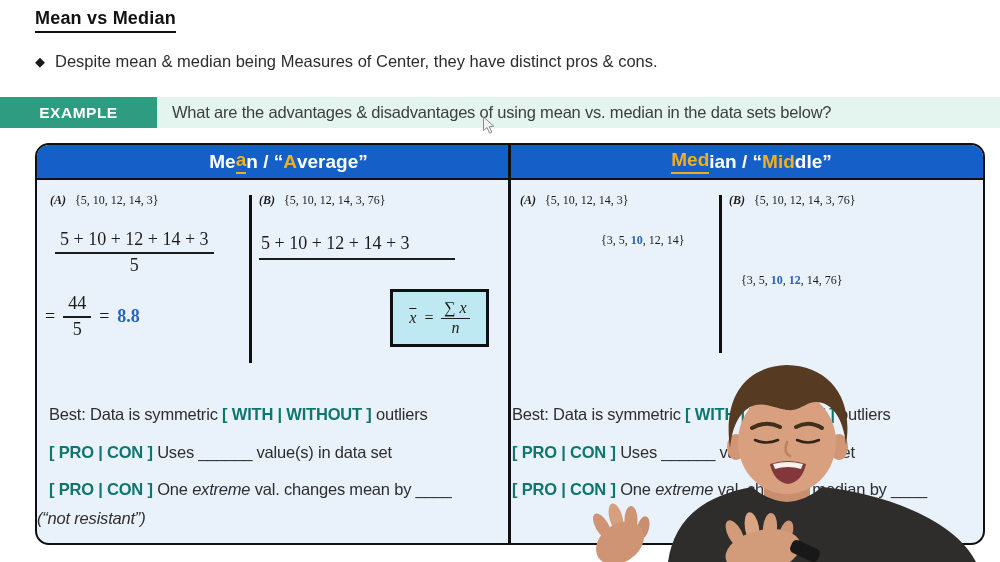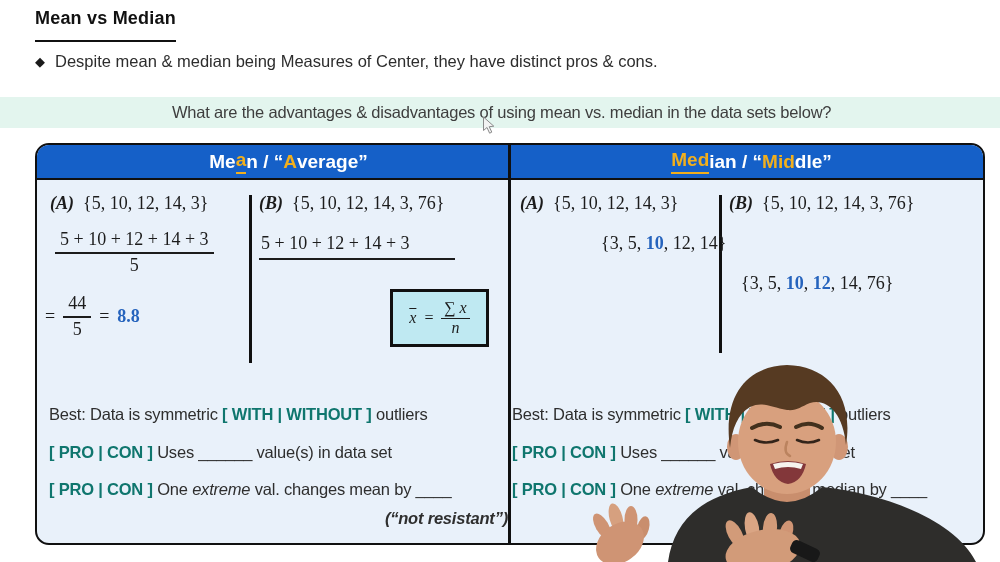--- a/index.html
+++ b/index.html
@@ -5,21 +5,21 @@
   html,body{margin:0;padding:0;}
   .page{
     position:relative;width:1000px;height:562px;background:#ffffff;
     font-family:"Liberation Sans",sans-serif;overflow:hidden;
   }
   .abs{position:absolute;}
 
   
   .page-title{
     left:35px;top:8px;font-size:18px;font-weight:bold;color:#111;
-    border-bottom:2.5px solid #111;padding-bottom:11px;letter-spacing:.2px;
+    border-bottom:2.5px solid #111;padding-bottom:2px;letter-spacing:.2px;
   }
   .bullet-line{left:35px;top:52px;font-size:16.5px;color:#2d2d2d;display:flex;align-items:center;}
   .bullet-icon{font-size:13px;margin-right:10px;color:#1a1a1a;}
 
   
   .example-strip{left:0;top:97px;width:1000px;height:31px;background:var(--strip-mint,#e3f5ee);}
   .example-badge{
     left:0;top:0;width:157px;height:31px;background:var(--badge-green,#2d9c81);
     color:#fff;font-weight:bold;font-size:15.5px;letter-spacing:.5px;
     display:flex;align-items:center;justify-content:center;
@@ -37,21 +37,21 @@
   }
   .hdr-cell{flex:1;display:flex;align-items:center;justify-content:center;color:#fff;font-weight:bold;font-size:19px;}
   .hdr-accent{color:var(--accent-yellow,#f2af1d);}
   .hdr-accent-u{color:var(--accent-yellow,#f2af1d);border-bottom:2.5px solid var(--accent-yellow,#f2af1d);padding-bottom:1px;}
   .center-divider{position:absolute;left:471px;top:0;width:3px;height:100%;background:#101010;}
   .inner-divider{position:absolute;width:2.5px;background:#101010;}
   .div-left{left:212px;top:50px;height:168px;}
   .div-right{left:682px;top:50px;height:158px;}
 
   
-  .math{font-family:"Liberation Serif",serif;font-size:18px;color:#1c1c1c;}
+  .math{font-family:"Liberation Serif",serif;font-size:12px;color:#1c1c1c;}
   .set-label{font-weight:bold;font-style:italic;margin-right:9px;}
   .mblue{color:var(--math-blue,#2563bd);font-weight:bold;}
 
   .frac{display:inline-flex;flex-direction:column;align-items:center;vertical-align:middle;}
   .frac .fnum{border-bottom:2px solid #1c1c1c;padding:0 5px 2px;}
   .frac .fden{padding-top:1px;}
 
   .calc-a{left:18px;top:84px;font-size:18px;}
   .calc-b-num{left:222px;top:88px;font-size:18px;border-bottom:2px solid #1c1c1c;padding:0 45px 4px 2px;}
   .result-row{left:8px;top:148px;font-size:18px;display:flex;align-items:center;gap:8px;}
@@ -60,38 +60,39 @@
     border:3px solid #101010;box-sizing:border-box;display:flex;align-items:center;justify-content:center;gap:7px;
     font-family:"Liberation Serif",serif;font-style:italic;font-size:16px;color:#1c1c1c;
   }
   .xbar{text-decoration:overline;}
   .formula-box .fnum{border-bottom:1.5px solid #1c1c1c;padding:0 3px 1px;}
 
   
   .note{font-size:16.5px;color:#2e2e2e;letter-spacing:-0.2px;white-space:nowrap;}
   .note b{color:#0f766e;}
   .note .it{font-style:italic;}
-  .note-center{text-align:right;font-style:italic;font-weight:bold;}
+  .note-center{text-align:left;font-style:italic;}
 
   .person{left:550px;top:350px;width:450px;height:212px;z-index:6;}
   .cursor{left:482px;top:116px;width:13px;height:19px;z-index:8;}
 </style>
 </head>
 <body>
 
 <div class="page">
 
   <div class="abs page-title">Mean vs Median</div>
 
   <div class="abs bullet-line">
     <span class="bullet-icon">◆</span>
     <span>Despite mean &amp; median being Measures of Center, they have distinct pros &amp; cons.</span>
   </div>
 
   <div class="abs example-strip">
+    <div class="abs example-badge">EXAMPLE</div>
     <div class="abs example-question">What are the advantages &amp; disadvantages of using mean vs. median in the data sets below?</div>
   </div>
 
   <svg class="abs cursor" viewBox="0 0 13 19">
     <path d="M1.5 1 L1.5 14.5 L5 11.5 L7.6 17.2 L9.8 16.1 L7.2 10.7 L11.8 10.2 Z" fill="#f2f2f2" stroke="#8a8a8a" stroke-width="1"></path>
   </svg>
 
   <div class="abs board">
 
     <div class="board-header">

